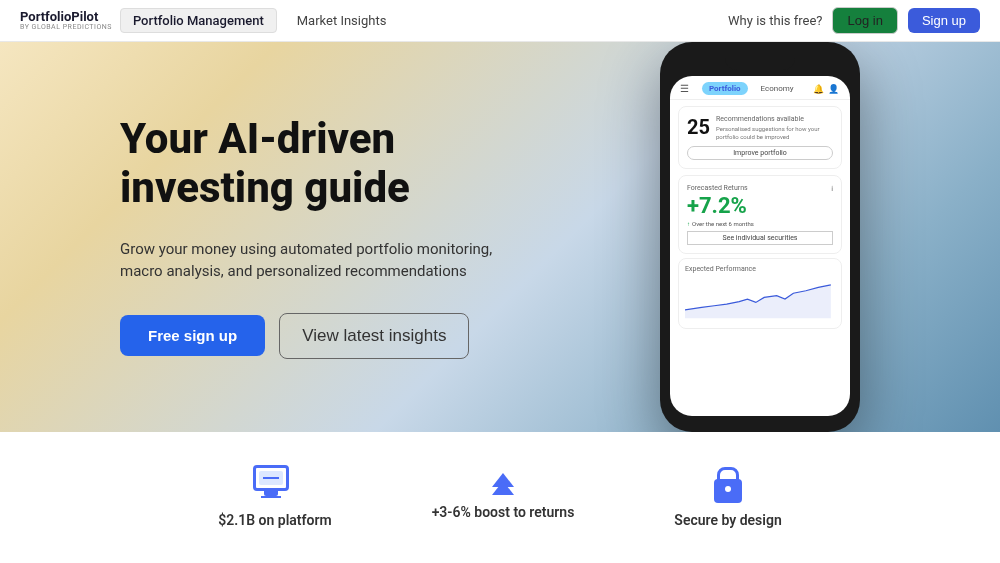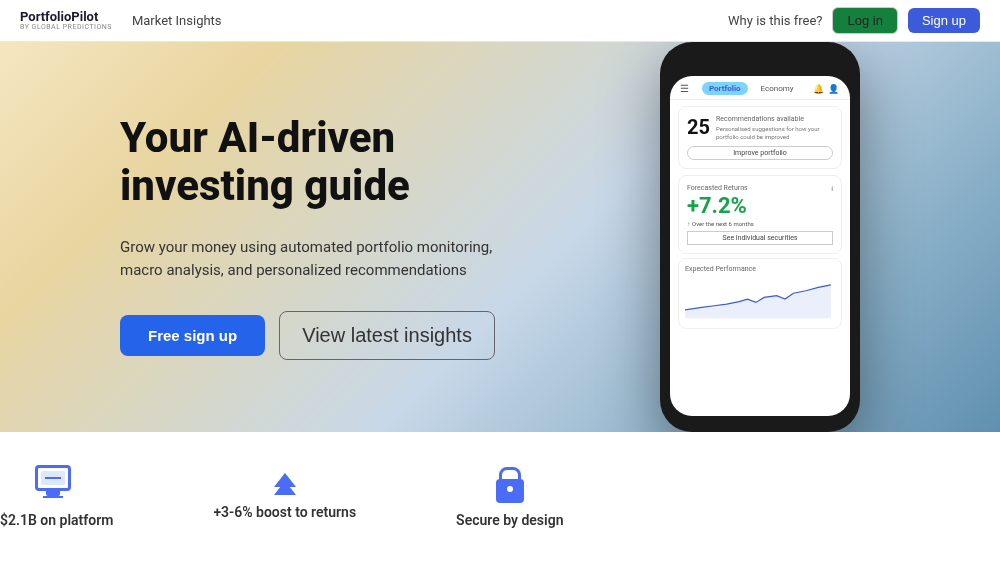--- a/index.html
+++ b/index.html
@@ -43,21 +43,21 @@
     .hero-sub {
       font-size: 15px; color: #333; line-height: 1.5; margin-bottom: 30px; max-width: 400px;
     }
     .hero-buttons { display: flex; gap: 14px; align-items: center; }
     .btn-primary {
       padding: 12px 28px; background: #2563eb; color: #fff;
       border: none; border-radius: 8px; font-size: 15px; font-weight: 600; cursor: pointer;
     }
     .btn-secondary {
       padding: 12px 22px; background: transparent; color: #333;
-      border: 1.5px solid #666; border-radius: 8px; font-size: 20px; cursor: pointer;
+      border: 1.5px solid #666; border-radius: 8px; font-size: 17px; cursor: pointer;
     }
 
     
     .phone-container {
       flex: 0 0 auto; width: 200px; position: relative; margin-left: 60px;
     }
     .phone-outer {
       width: 200px; height: 390px; background: #1a1a1a; border-radius: 32px;
       padding: 14px 10px; position: relative; box-shadow: 0 20px 60px rgba(0,0,0,0.4);
     }
@@ -101,21 +101,21 @@
     }
     .phone-card3 { margin: 4px 8px; padding: 6px; border: 1px solid #eee; border-radius: 8px; }
     .phone-card3-title { font-size: 7px; color: #666; margin-bottom: 4px; }
     .phone-chart {
       height: 45px; position: relative; overflow: hidden;
     }
 
     
     .stats-bar {
       height: 132px; background: #fff; display: flex; align-items: center;
-      gap: 100px; border-bottom: 1px solid #f0f0f0;
+      justify-content: center; gap: 100px; border-bottom: 1px solid #f0f0f0;
     }
     .stat-item { display: flex; flex-direction: column; align-items: center; gap: 8px; }
     .stat-text { font-size: 14px; font-weight: 600; color: #333; text-align: center; line-height: 1.3; }
 
     
     .as-seen-on {
       text-align: center; padding: 20px; font-size: 22px; font-weight: 700; color: #222;
     }
 
     
@@ -169,20 +169,21 @@
   </style>
 </head>
 <body>
 
 <nav class="navbar">
   <div class="nav-left">
     <div class="logo-text">
       <span>PortfolioPilot</span>
       <span class="logo-sub">BY GLOBAL PREDICTIONS</span>
     </div>
+    <div class="nav-tab active">Portfolio Management</div>
     <div class="nav-tab plain">Market Insights</div>
   </div>
   <div class="nav-right">
     <span class="nav-why">Why is this free?</span>
     <button class="btn-login">Log in</button>
     <button class="btn-signup">Sign up</button>
   </div>
 </nav>
 
 <section class="hero">

